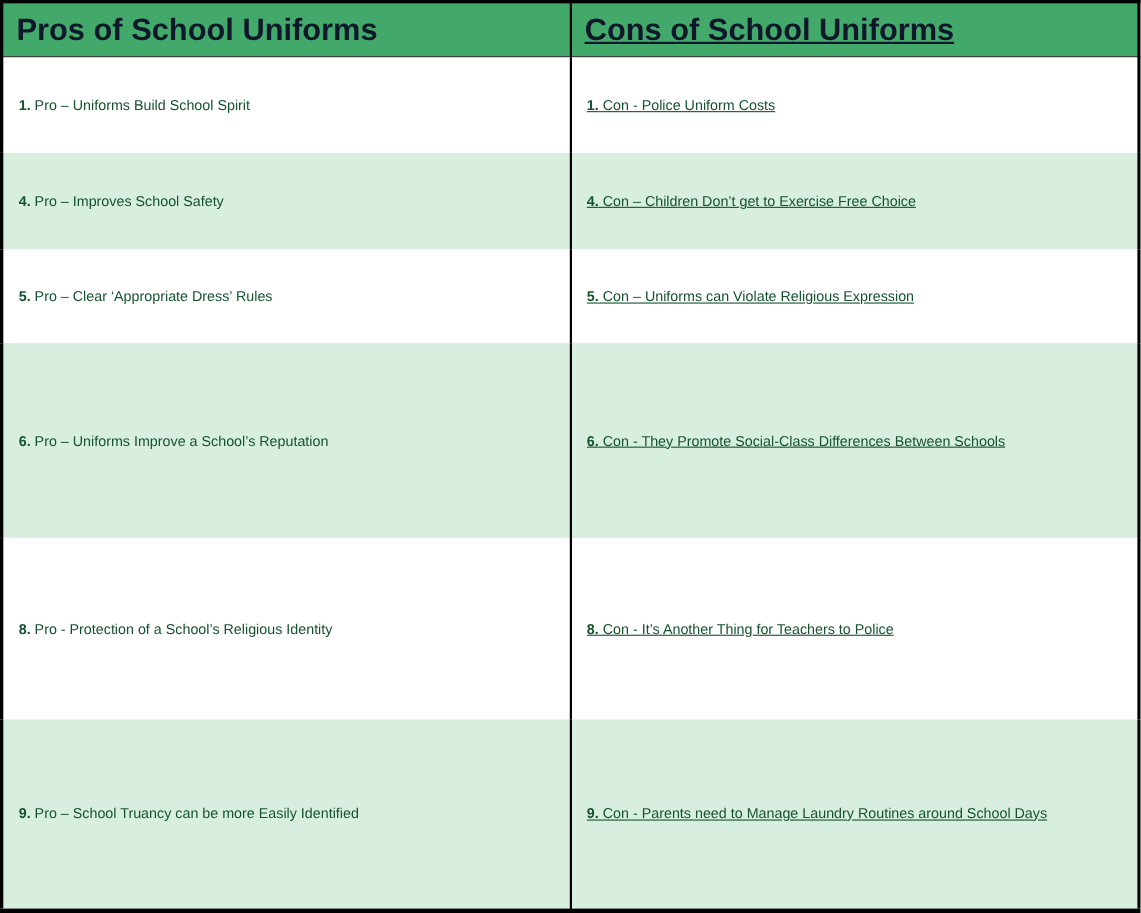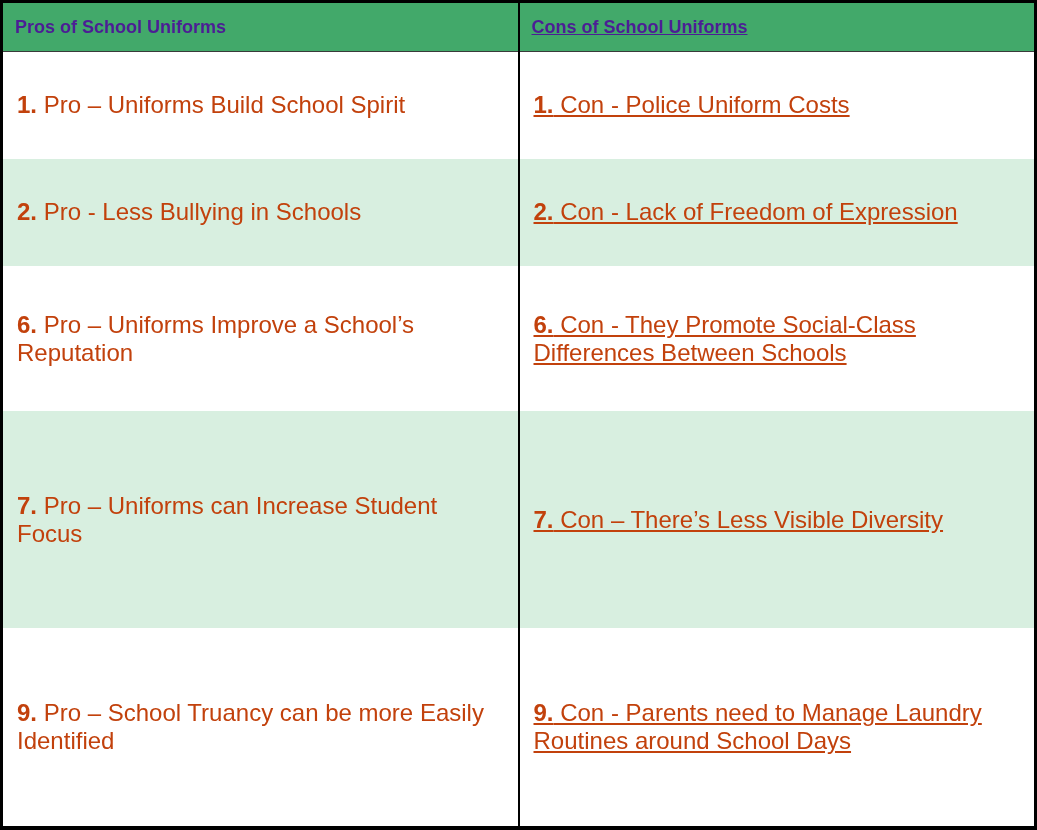--- a/index.html
+++ b/index.html
@@ -23,35 +23,35 @@
   }
   table.uniforms-table th,
   table.uniforms-table td {
     box-sizing: border-box;
     width: 50%;
     text-align: left;
     vertical-align: middle;
   }
   table.uniforms-table th {
     background: #42a96a;
-    color: #4c1d95;
-    font-size: 18px;
+    color: #0f172a;
+    font-size: 28px;
     font-weight: bold;
     padding: 8px 12px;
     height: 50px;
     border-bottom: 1px solid #3a3a3a;
   }
   table.uniforms-table th + th,
   table.uniforms-table td + td {
     border-left: 2px solid #000000;
     text-decoration: underline;
   }
   table.uniforms-table td {
-    color: #c2410c;
-    font-size: 24px;
+    color: #14532d;
+    font-size: 13px;
     line-height: 28px;
     padding: 8px 14px;
   }
   
   tbody tr:nth-child(odd) td  { background: #ffffff; }
   tbody tr:nth-child(even) td { background: #d8efe0; }
   
   tbody tr:nth-child(1)  { height: 53px;  }
   tbody tr:nth-child(2)  { height: 53px;  }
   tbody tr:nth-child(3)  { height: 51px;  }
@@ -74,30 +74,34 @@
         <th>Pros of School Uniforms</th>
         <th>Cons of School Uniforms</th>
       </tr>
     </thead>
     <tbody>
         <tr>
           <td><span class="row-num">1.</span><span> Pro – Uniforms Build School Spirit</span></td>
           <td><span class="row-num">1.</span><span> Con - Police Uniform Costs</span></td>
         </tr>
         <tr>
-          <td><span class="row-num">2.</span><span> Pro - Less Bullying in Schools</span></td>
-          <td><span class="row-num">2.</span><span> Con - Lack of Freedom of Expression</span></td>
+          <td><span class="row-num">4.</span><span> Pro – Improves School Safety</span></td>
+          <td><span class="row-num">4.</span><span> Con – Children Don’t get to Exercise Free Choice</span></td>
+        </tr>
+        <tr>
+          <td><span class="row-num">5.</span><span> Pro – Clear ‘Appropriate Dress’ Rules</span></td>
+          <td><span class="row-num">5.</span><span> Con – Uniforms can Violate Religious Expression</span></td>
         </tr>
         <tr>
           <td><span class="row-num">6.</span><span> Pro – Uniforms Improve a School’s Reputation</span></td>
           <td><span class="row-num">6.</span><span> Con - They Promote Social-Class Differences Between Schools</span></td>
         </tr>
         <tr>
-          <td><span class="row-num">7.</span><span> Pro – Uniforms can Increase Student Focus</span></td>
-          <td><span class="row-num">7.</span><span> Con – There’s Less Visible Diversity</span></td>
+          <td><span class="row-num">8.</span><span> Pro - Protection of a School’s Religious Identity</span></td>
+          <td><span class="row-num">8.</span><span> Con - It’s Another Thing for Teachers to Police</span></td>
         </tr>
         <tr>
           <td><span class="row-num">9.</span><span> Pro – School Truancy can be more Easily Identified</span></td>
           <td><span class="row-num">9.</span><span> Con - Parents need to Manage Laundry Routines around School Days</span></td>
         </tr>
       </tbody>
   </table>
 </div>
 
 </body></html>

